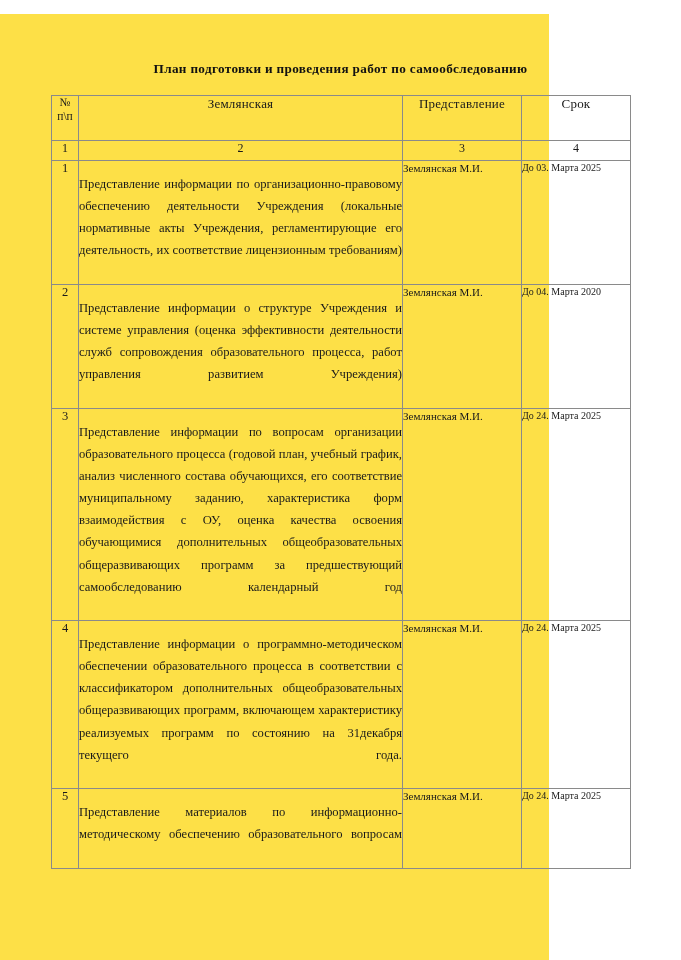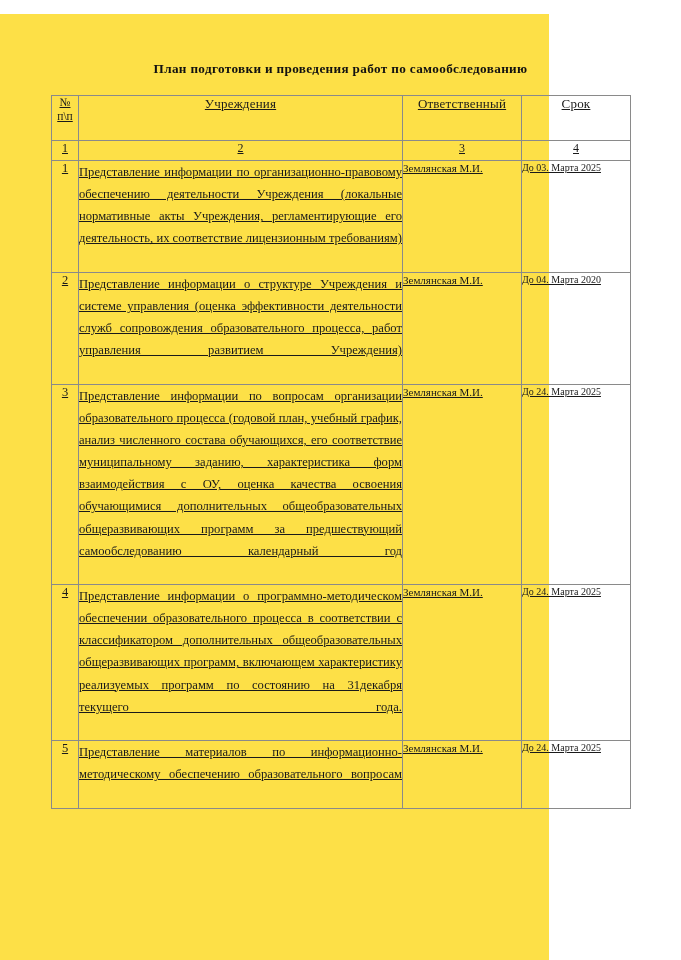--- a/index.html
+++ b/index.html
@@ -36,21 +36,20 @@
     color: #111;
   }
 
   table.plan {
     position: absolute;
     left: 51px;
     top: 81px;
     width: 579px;
     border-collapse: collapse;
     table-layout: fixed;
-    text-decoration: underline;
   }
 
   table.plan td,
   table.plan th {
     border: 1px solid #8a8a8a;
     vertical-align: top;
     padding: 0;
     font-weight: normal;
   }
 
@@ -87,21 +86,21 @@
   }
 
   .cell-act {
     text-align: justify;
     text-justify: inter-word;
     font-size: 12.6px;
     line-height: 1.76;
     padding: 6px 7px 6px 9px;
     hyphens: none;
   }
-  .cell-act > span { display: block; }
+  .cell-act > span { display: block; margin-top: 12px; }
   
   .cell-act span::after {
     content: "";
     display: inline-block;
     width: 100%;
   }
 
   .cell-resp {
     font-size: 11px;
     line-height: 1.42;
@@ -129,22 +128,22 @@
   <table class="plan">
     <colgroup>
       <col class="c-num">
       <col class="c-act">
       <col class="c-resp">
       <col class="c-term">
     </colgroup>
     <thead>
       <tr>
         <th class="hdr-cell small">№ п\п</th>
-        <th class="hdr-cell">Учреждения</th>
-        <th class="hdr-cell">Ответственный</th>
+        <th class="hdr-cell">Землянская</th>
+        <th class="hdr-cell">Представление</th>
         <th class="hdr-cell">Срок</th>
       </tr>
       <tr>
         <td class="numrow-cell">1</td>
         <td class="numrow-cell">2</td>
         <td class="numrow-cell">3</td>
         <td class="numrow-cell">4</td>
       </tr>
     </thead>
     <tbody>

